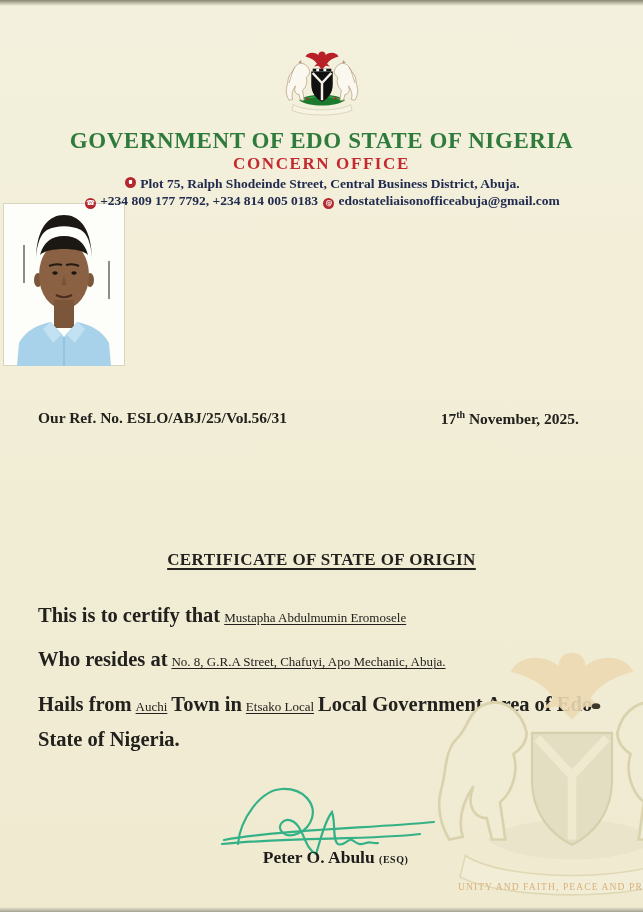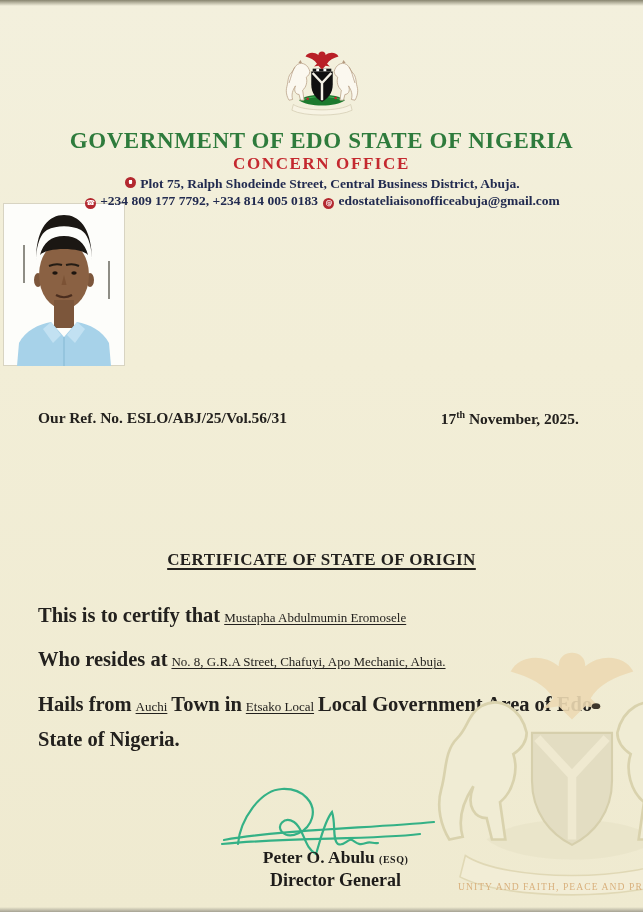--- a/index.html
+++ b/index.html
@@ -167,21 +167,20 @@
       <path d="M96,72 C100,60 104,40 112,30 C116,42 112,58 118,62 C124,65 128,56 132,58 C136,60 138,64 146,61 C151,59 153,62 158,61"></path>
       <path d="M4,58 C60,48 150,46 214,40"></path>
       <path d="M2,62 C70,55 150,58 200,52"></path>
     </g>
   </svg>
   <div class="sig-text">
     <div class="sig-name">
       <span>Peter O. Abulu</span>
       <span class="esq">(ESQ)</span>
     </div>
-    <div class="sig-title">Director General</div>
   </div>
 
   <svg class="watermark" viewBox="0 0 120 100">
     <g>
       <path d="M28,74 C40,64 80,64 92,74 C80,84 40,84 28,74 Z" fill="#e9e4c8" opacity="0.8"></path>
       <path d="M20,80 C35,90 85,90 100,80 L102,88 C85,97 35,97 18,88 Z" fill="#f2edd6" stroke="#e0d8b5" stroke-width="0.6"></path>
       <path d="M43,34 C41,25 33,20 26,24 C21,27 21,32 17,36 C12,41 13,48 11,55 C9,62 11,69 14,74 L19,73 C17,66 19,60 23,54 C20,62 24,66 28,66 L30,74 L35,74 L33,60 C38,56 40,48 38,42 C41,40 43,37 43,34 Z" fill="#f0ecd4" stroke="#d9d2ad" stroke-width="1"></path>
       <g transform="translate(120,0) scale(-1,1)">
         <path d="M43,34 C41,25 33,20 26,24 C21,27 21,32 17,36 C12,41 13,48 11,55 C9,62 11,69 14,74 L19,73 C17,66 19,60 23,54 C20,62 24,66 28,66 L30,74 L35,74 L33,60 C38,56 40,48 38,42 C41,40 43,37 43,34 Z" fill="#f0ecd4" stroke="#d9d2ad" stroke-width="1"></path>
       </g>

